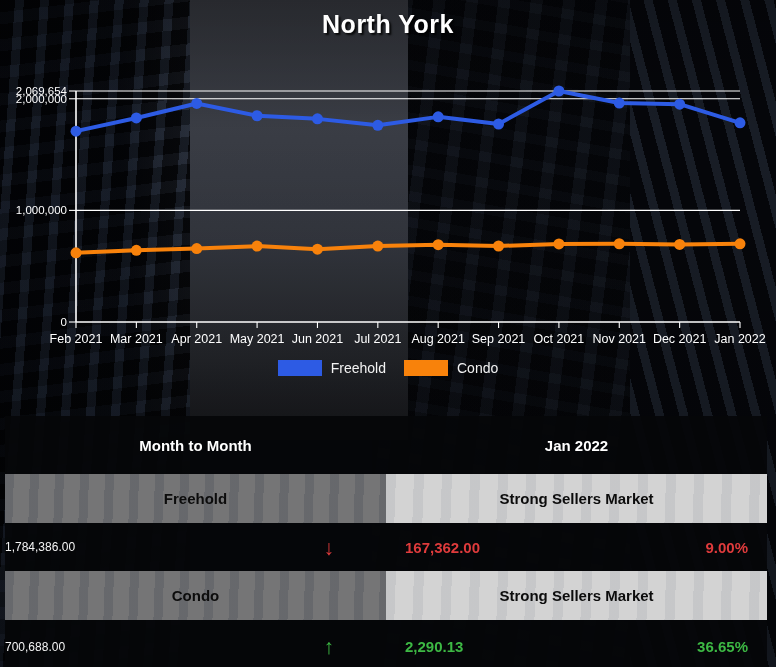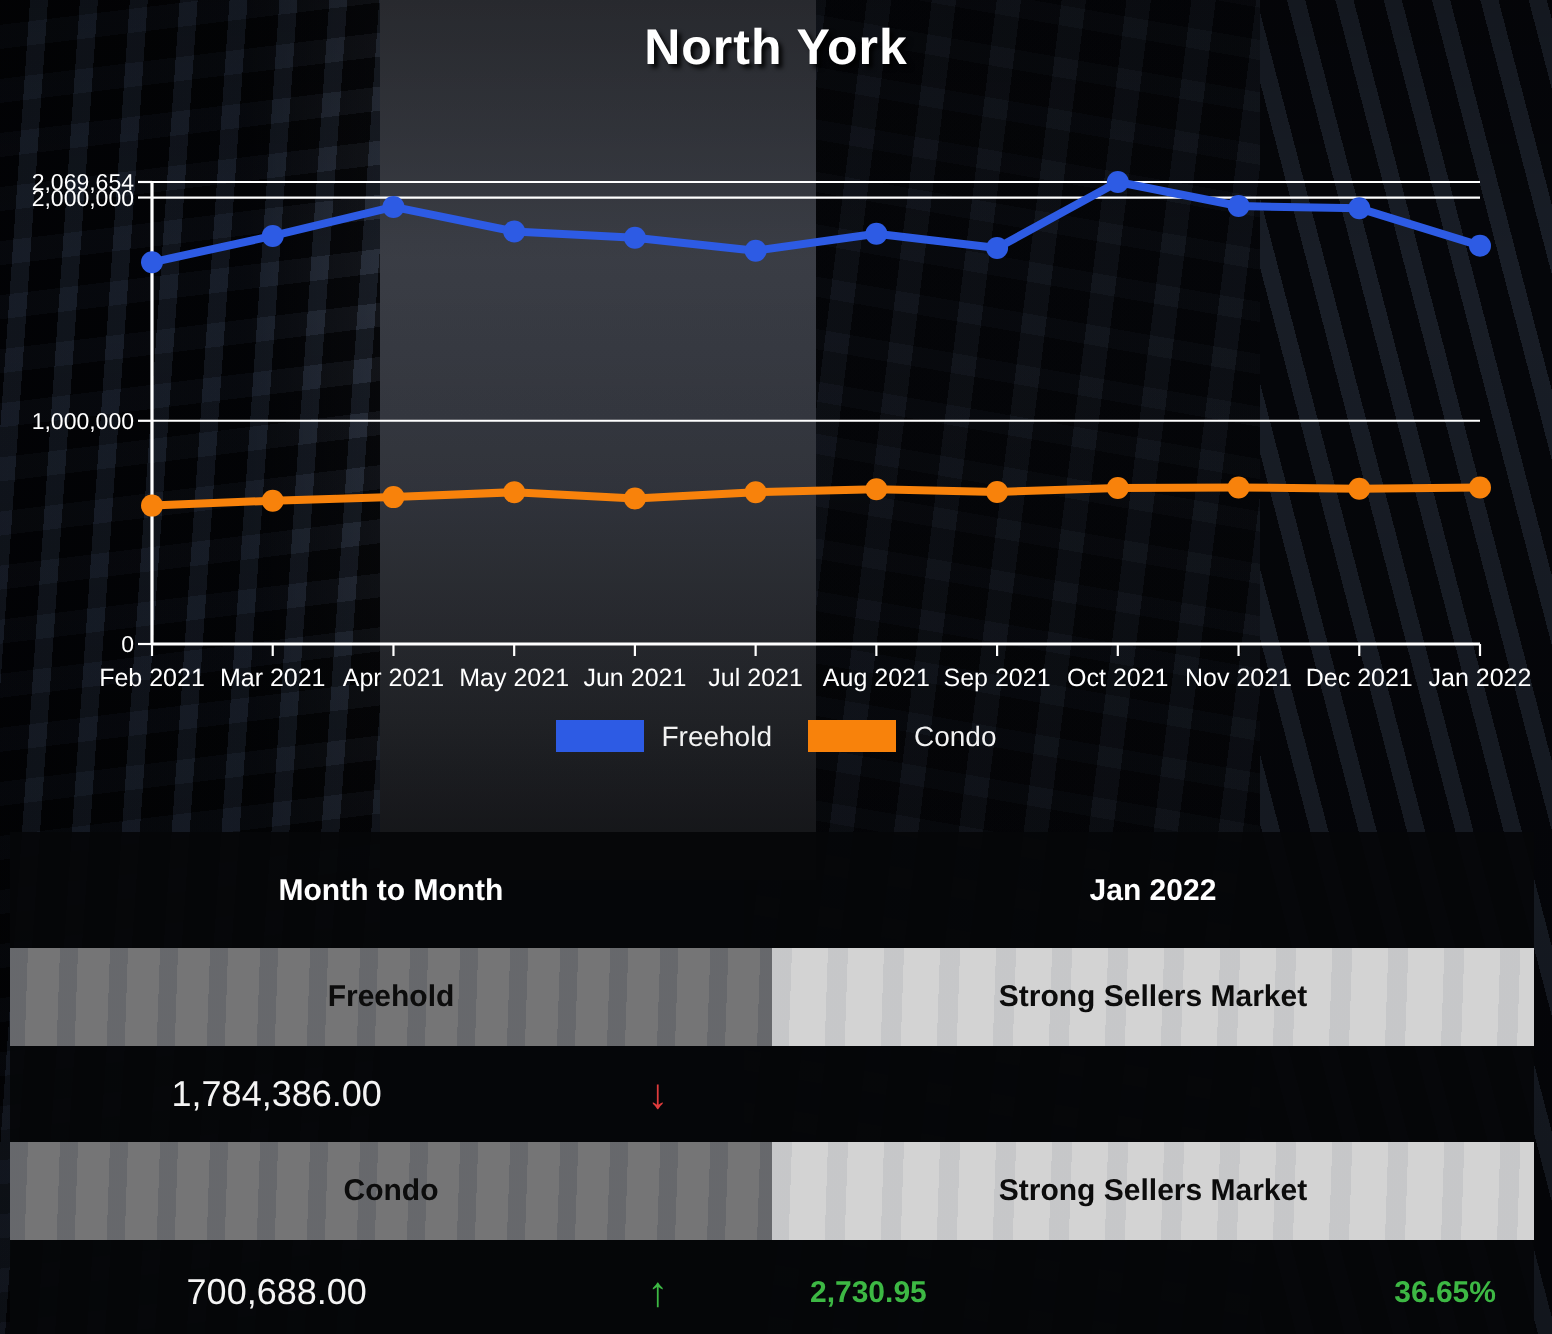--- a/index.html
+++ b/index.html
@@ -81,21 +81,21 @@
       rgba(133,133,133,0.88);
   }
   .t-light{
     background:
       repeating-linear-gradient(92deg, rgba(140,145,155,.18) 0 10px, rgba(0,0,0,0) 10px 28px),
       rgba(220,220,220,0.96);
   }
   .t-data{height:48px;align-items:center;}
   .t-data-last{height:53px;}
   .t-val{
-    width:35%;text-align:center;color:#f4f4f4;font-size:18px;
+    width:35%;text-align:left;color:#f4f4f4;font-size:12px;
   }
   .t-arrow{
     width:15%;text-align:center;font-size:21px;line-height:1;
   }
   .t-change{
     width:50%;display:flex;justify-content:space-between;align-items:center;
     padding:0 19px;box-sizing:border-box;font-size:15px;font-weight:bold;
   }
   .red .t-arrow,.red .t-change{color:#df3b3c;}
   .green .t-arrow,.green .t-change{color:#3db844;}
@@ -195,28 +195,32 @@
   </div>
 
   <div class="t-row t-label">
     <div class="t-half t-gray">Freehold</div>
     <div class="t-half t-light">Strong Sellers Market</div>
   </div>
 
   <div class="t-row t-data red" style="color: rgb(223, 59, 60);">
     <div class="t-val">1,784,386.00</div>
     <div class="t-arrow">↓</div>
+    <div class="t-half t-change">
+      <span>167,362.00</span>
+      <span>9.00%</span>
+    </div>
   </div>
 
   <div class="t-row t-label">
     <div class="t-half t-gray">Condo</div>
     <div class="t-half t-light">Strong Sellers Market</div>
   </div>
 
   <div class="t-row t-data t-data-last green" style="color: rgb(61, 184, 68);">
     <div class="t-val">700,688.00</div>
     <div class="t-arrow">↑</div>
     <div class="t-half t-change">
-      <span>2,730.95</span>
+      <span>2,290.13</span>
       <span>36.65%</span>
     </div>
   </div>
 </div>
 
 </body></html>

